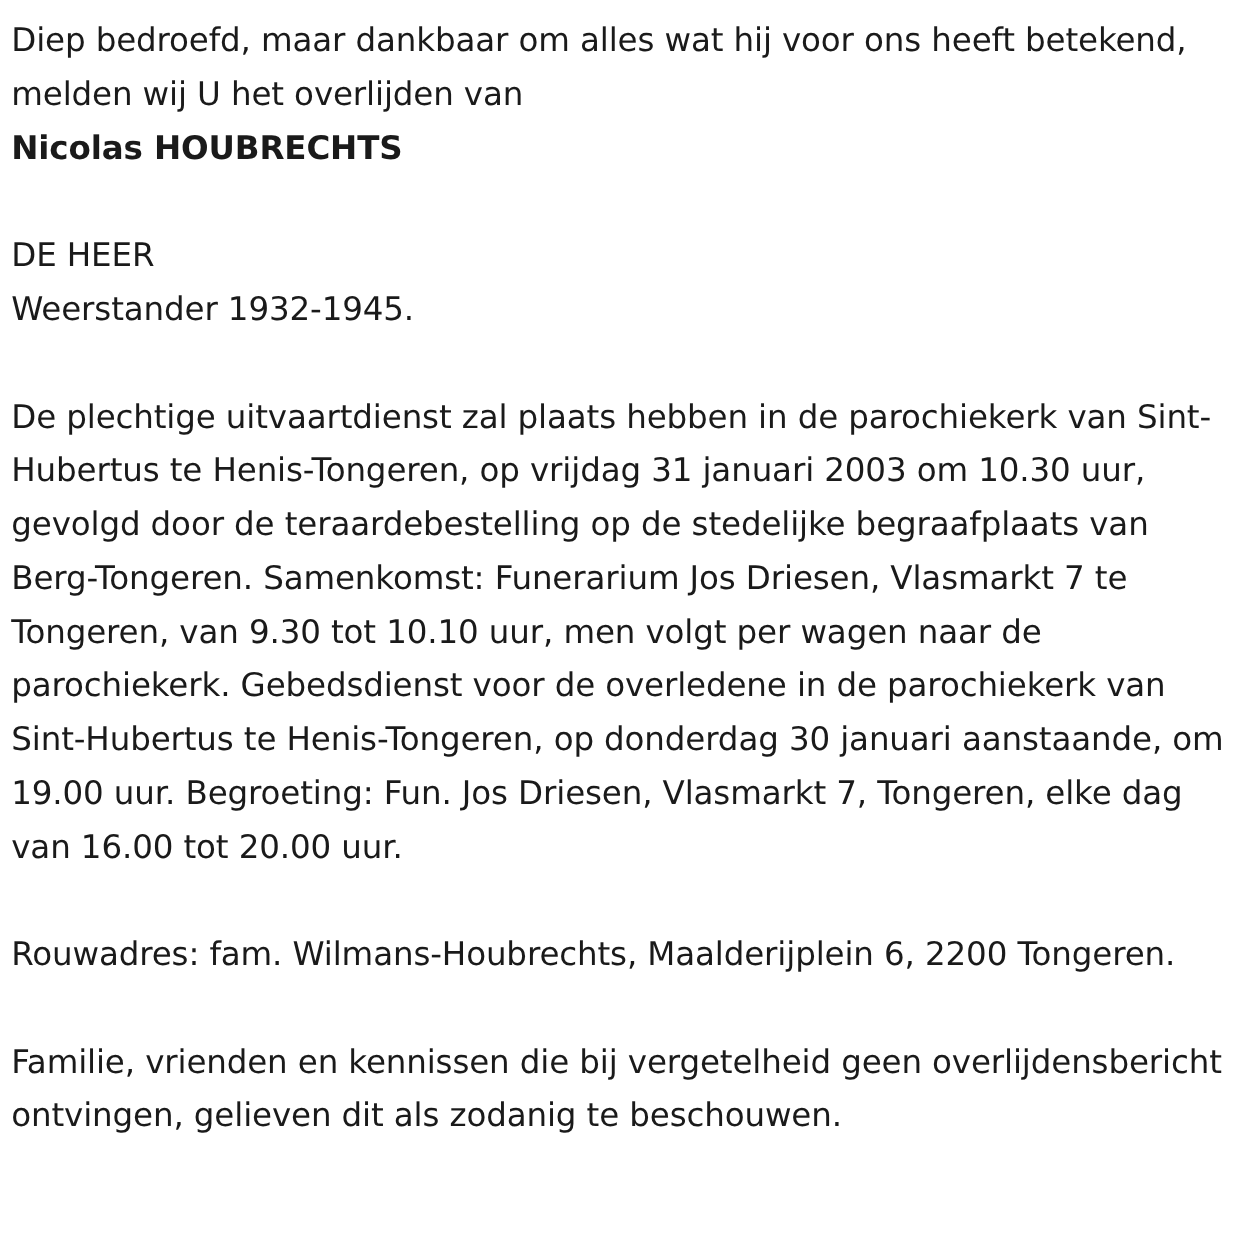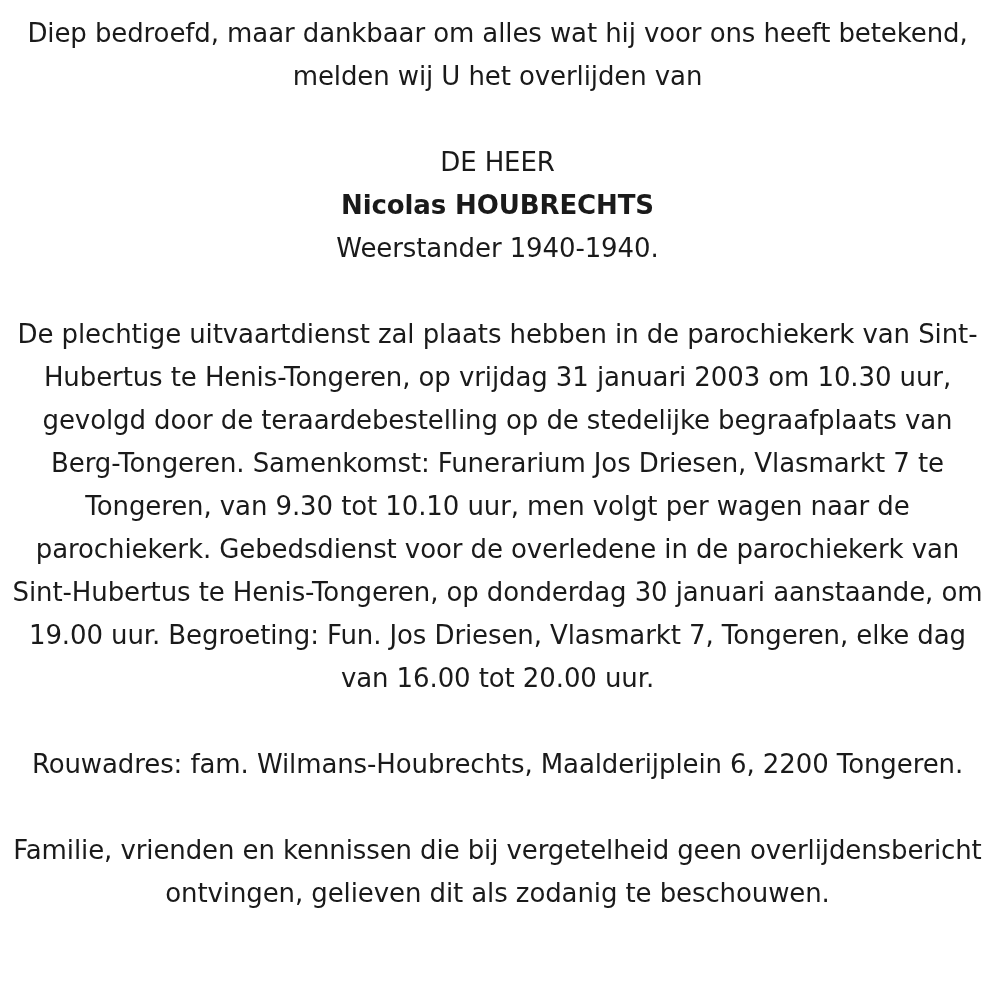--- a/index.html
+++ b/index.html
@@ -12,21 +12,20 @@
     height: 998px;
     font-family: "DejaVu Sans", "Liberation Sans", sans-serif;
     color: #1a1a1a;
     overflow: hidden;
   }
   .notice {
     box-sizing: border-box;
     width: 1000px;
     height: 846px;
     padding: 12px 14px 0 9px;
-    text-align: center;
   }
   .para {
     font-size: 26px;
     line-height: 43px;
     font-weight: 400;
     letter-spacing: -0.1px;
     margin: 0;
     white-space: pre-wrap;
   }
   .para.gap-before {
@@ -39,25 +38,25 @@
     margin: 0;
   }
 </style>
 </head>
 <body>
 
 <div class="notice">
 
   <p class="para">Diep bedroefd, maar dankbaar om alles wat hij voor ons heeft betekend, melden wij U het overlijden van</p>
 
+  <p class="para name tight">Nicolas HOUBRECHTS</p>
+
   <p class="para gap-before tight">DE HEER</p>
 
-  <p class="para name tight">Nicolas HOUBRECHTS</p>
-
-  <p class="para tight">Weerstander 1940-1940.</p>
+  <p class="para tight">Weerstander 1932-1945.</p>
 
 
   <p class="para gap-before">De plechtige uitvaartdienst zal plaats hebben in de parochiekerk van Sint-Hubertus te Henis-Tongeren, op vrijdag 31 januari 2003 om 10.30 uur, gevolgd door de teraardebestelling op de stedelijke begraafplaats van Berg-Tongeren. Samenkomst: Funerarium Jos Driesen, Vlasmarkt 7 te Tongeren, van 9.30 tot 10.10 uur, men volgt per wagen naar de parochiekerk. Gebedsdienst voor de overledene in de parochiekerk van Sint-Hubertus te Henis-Tongeren, op donderdag 30 januari aanstaande, om 19.00 uur. Begroeting: Fun. Jos Driesen, Vlasmarkt 7, Tongeren, elke dag van 16.00 tot 20.00 uur.</p>
 
   <p class="para gap-before">Rouwadres: fam. Wilmans-Houbrechts, Maalderijplein 6, 2200 Tongeren.</p>
 
   <p class="para gap-before">Familie, vrienden en kennissen die bij vergetelheid geen overlijdensbericht ontvingen, gelieven dit als zodanig te beschouwen.</p>
 
 </div>
 

